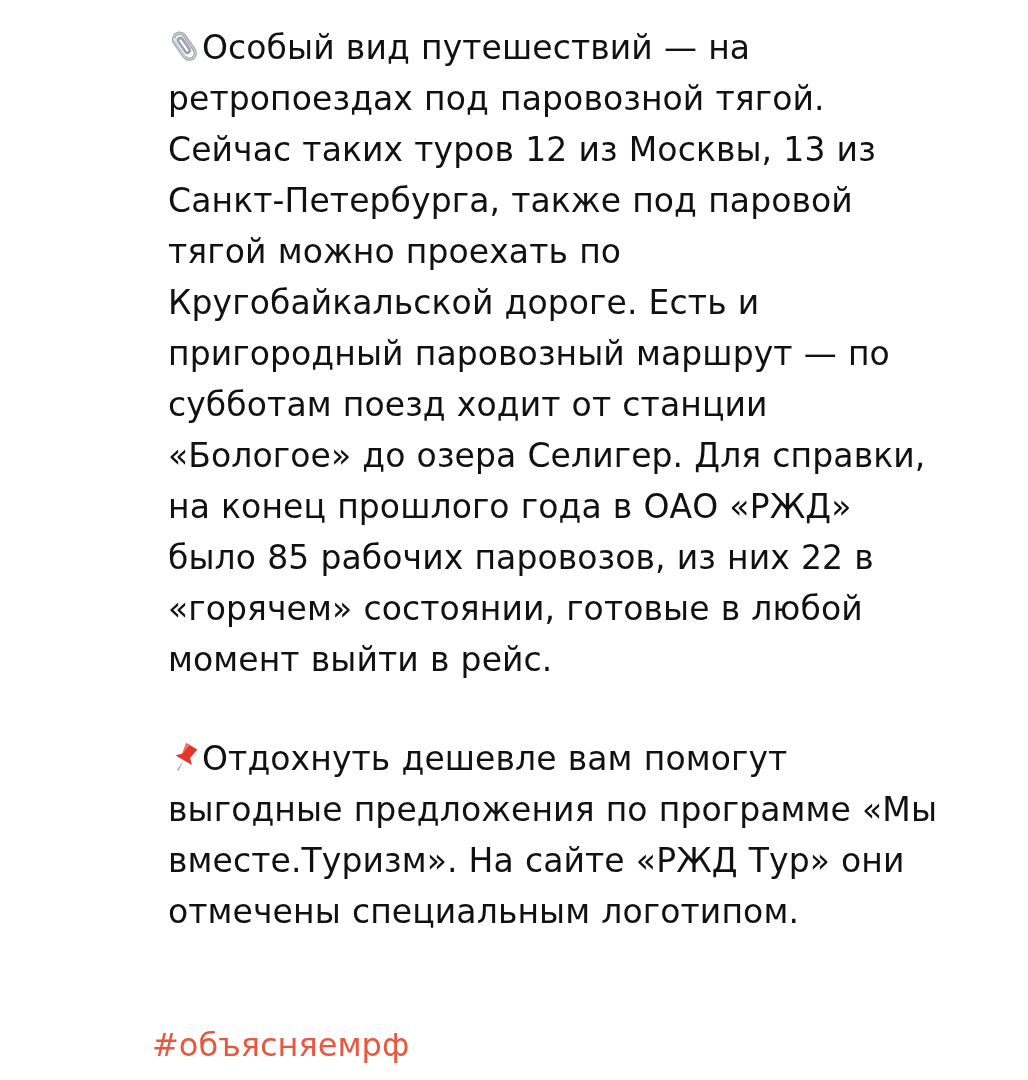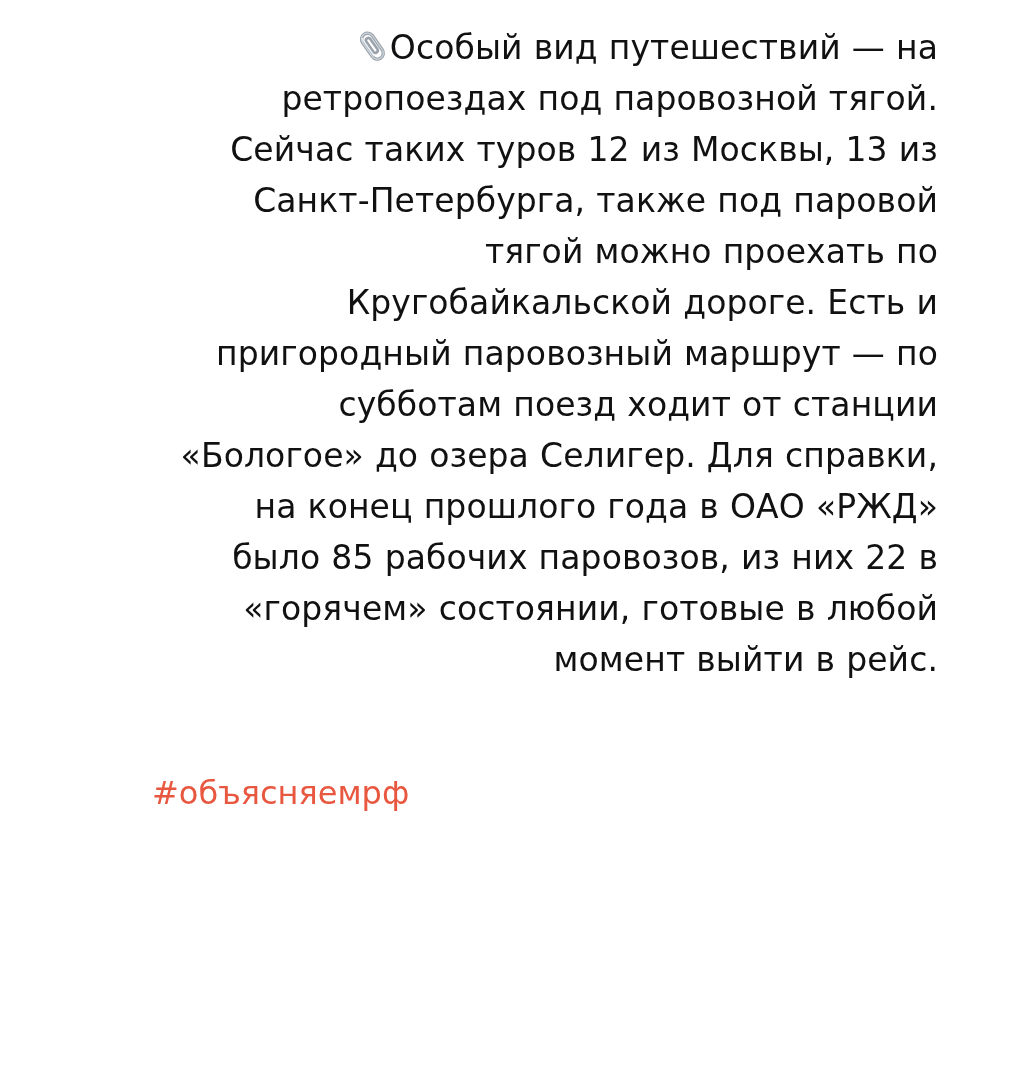--- a/index.html
+++ b/index.html
@@ -19,21 +19,20 @@
     width: 1028px;
     padding: 22px 90px 0 152px;
   }
   .para {
     font-size: 33px;
     line-height: 51px;
     letter-spacing: 0.1px;
     color: #111111;
     margin: 0 0 0 16px;
     word-spacing: 0.5px;
-    text-align: right;
   }
   .para + .para {
     margin-top: 48px;
   }
   .emoji {
     font-size: 32px;
     line-height: 1;
     display: inline;
     vertical-align: baseline;
   }
@@ -58,16 +57,26 @@
     <span class="emoji"><svg width="34" height="34" viewBox="0 0 34 34" xmlns="http://www.w3.org/2000/svg" aria-hidden="true">
       <g transform="rotate(-35 17 17)">
         <rect x="11" y="1.5" width="12" height="29" rx="6" fill="none" stroke="#9aa3ab" stroke-width="3.4"></rect>
         <rect x="11" y="1.5" width="12" height="29" rx="6" fill="none" stroke="#cfd6dc" stroke-width="1.2"></rect>
         <rect x="14.6" y="6.5" width="4.8" height="17" rx="2.4" fill="none" stroke="#9aa3ab" stroke-width="2.6"></rect>
         <path d="M12.7 3.8 L12.7 24.5" stroke="#e9eef2" stroke-width="1.4" stroke-linecap="round"></path>
       </g>
     </svg></span><span>Особый вид путешествий — на ретропоездах под паровозной тягой. Сейчас таких туров 12 из Москвы,  13 из Санкт-Петербурга, также под паровой тягой можно проехать по Кругобайкальской дороге. Есть и пригородный паровозный маршрут — по субботам поезд ходит от станции «Бологое» до озера Селигер. Для справки, на конец прошлого года в ОАО «РЖД» было 85 рабочих паровозов, из них 22 в «горячем» состоянии, готовые в любой момент выйти в рейс.</span>
   </p>
 
+  <p class="para">
+    <span class="emoji"><svg width="34" height="34" viewBox="0 0 34 34" xmlns="http://www.w3.org/2000/svg" aria-hidden="true">
+      <g transform="rotate(30 17 17)">
+        <path d="M10.5 3.5 L23.5 3.5 L21.5 14.5 L26.5 19.5 L7.5 19.5 L12.5 14.5 Z" fill="#e4352b"></path>
+        <path d="M10.5 3.5 L14.6 3.5 L12.8 14.8 L8.6 18.9 L7.5 19.5 L12.5 14.5 Z" fill="#f2756a"></path>
+        <path d="M17 19.5 L16.2 31.5 L17.8 31.5 Z" fill="#b9bec3"></path>
+        <path d="M17 19.5 L16.3 30.5 L17 31.5 Z" fill="#8d9399"></path>
+      </g>
+    </svg></span><span>Отдохнуть дешевле вам помогут выгодные предложения по программе «Мы вместе.Туризм». На сайте «РЖД Тур» они отмечены специальным логотипом.</span>
+  </p>
 
   <a class="hashtag" href="#" style="color: rgb(232, 87, 63);">#объясняемрф</a>
 
 </div>
 
 </body></html>

